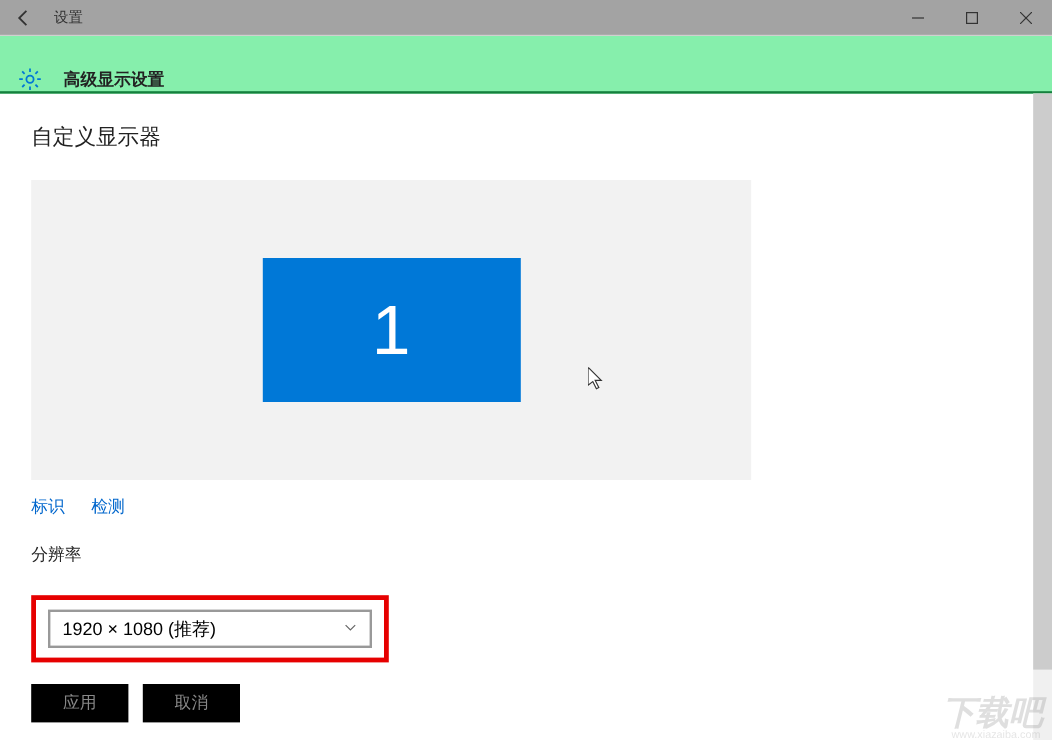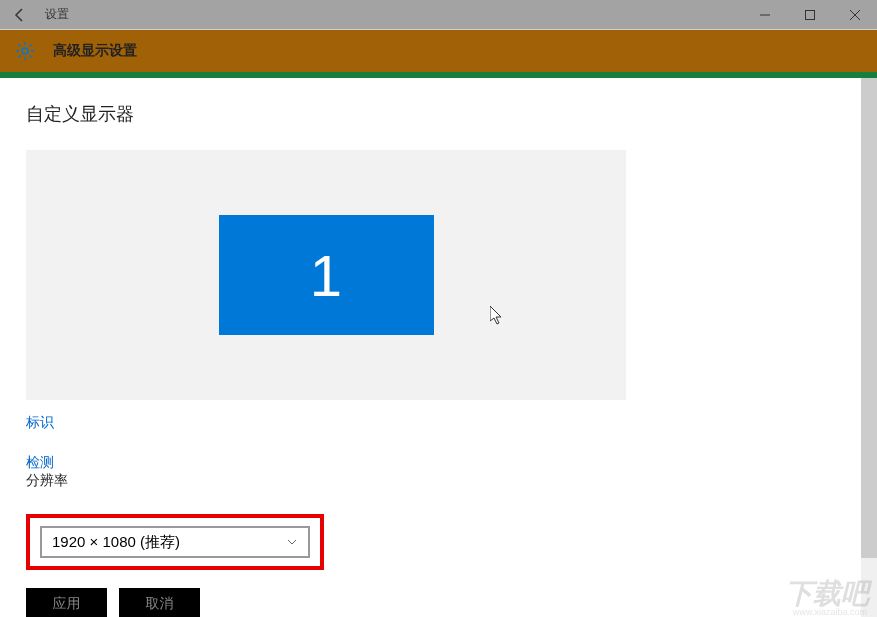--- a/index.html
+++ b/index.html
@@ -44,25 +44,25 @@
       width: 45px;
       height: 30px;
       display: flex;
       align-items: center;
       justify-content: center;
       cursor: pointer;
     }
     .win-btn svg { width: 10px; height: 10px; }
     .header {
       height: 48px;
-      background: #a16207;
-      display: flex;
-      align-items: center;
+      background: #86efac;
+      display: flex;
+      align-items: flex-end;
       padding-left: 15px;
-      border-bottom: 6px solid #15803d;
+      border-bottom: 2px solid #15803d;
     }
     .gear-icon {
       width: 20px;
       height: 20px;
       margin-right: 18px;
       color: #0066cc;
     }
     .header-title {
       font-size: 14px;
       font-weight: bold;
@@ -100,21 +100,21 @@
     }
     .cursor-overlay {
       position: absolute;
       left: 490px;
       top: 228px;
       pointer-events: none;
     }
     .links-row {
       display: flex;
       gap: 22px;
-      flex-direction: column;
+      margin-bottom: 22px;
     }
     .link {
       color: #0066cc;
       font-size: 14px;
       cursor: pointer;
     }
     .section-label {
       font-size: 14px;
       color: #222;
       margin-bottom: 24px;

